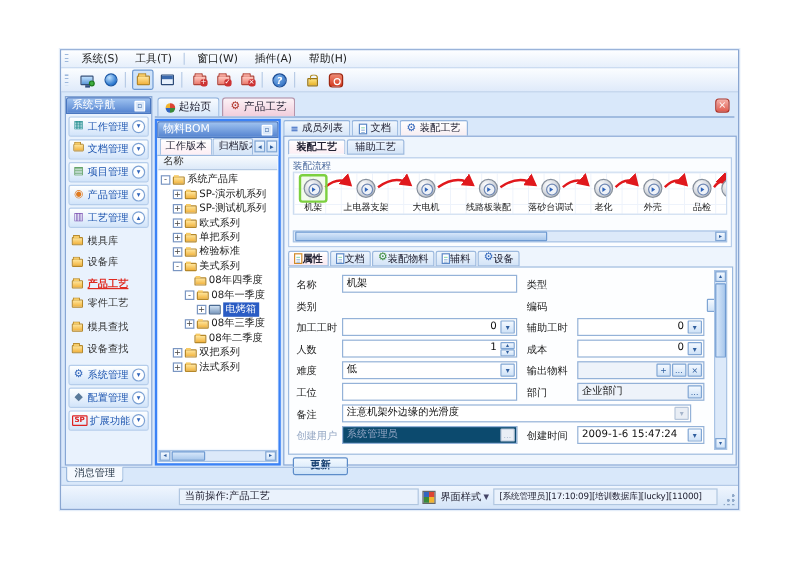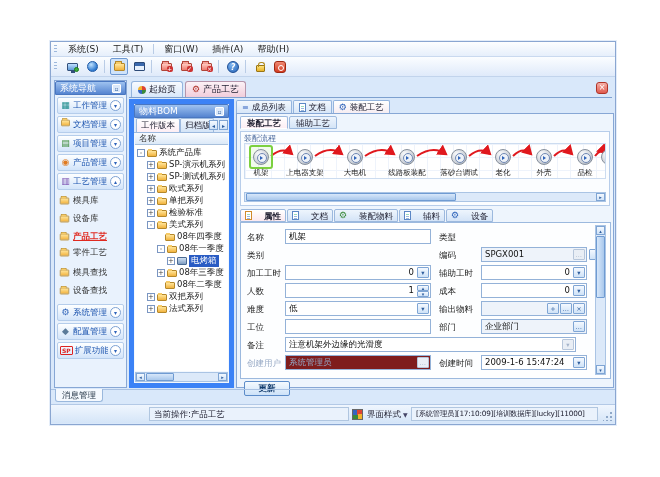--- a/index.html
+++ b/index.html
@@ -49,21 +49,21 @@
   .sidebar{position:absolute;left:3px;top:38px;width:73px;height:308px;background:#e9f2fd;border:1px solid #87a7d5}
   .navgrp{position:absolute;left:2px;width:67px;height:17px;background:linear-gradient(#feffff,#d2e4fa);border:1px solid #b5cdeb;border-radius:2px;display:flex;align-items:center;padding:0 2px;gap:2px}
   .navgrp .lbl{font-size:8.5px;color:#1e56b0;flex:1;white-space:nowrap;overflow:hidden}
   .chev{width:11px;height:11px;border-radius:50%;background:#fff;border:1px solid #7da2d4;color:#2f64ba;font-size:6px;line-height:9px;text-align:center}
   .gicon{width:11px;font-size:9px;line-height:11px;text-align:center}
   .navsub{position:absolute;left:4px;width:66px;height:14px;display:flex;align-items:center;gap:3px;font-size:8.5px;color:#333;white-space:nowrap}
   .navsub .folder{transform:scale(.85)}
   .navsub.sel span{color:#e02a21;text-decoration:underline;font-weight:bold}
   .spmark{font-size:6px;font-weight:bold;color:#d22;border:1px solid #d22;border-radius:1px;padding:0 1px;line-height:7px}
   
-  .bom{position:absolute;left:78px;top:57px;width:105px;height:289px;background:#f3f8fe;border:5px solid #3b82f6}
+  .bom{position:absolute;left:78px;top:57px;width:105px;height:289px;background:#f3f8fe;border:2px solid #3b82f6}
   .bomtabs{position:absolute;left:0;top:14px;right:0;height:15px;background:#dce9f9;border-bottom:1px solid #9cb9de;display:flex;align-items:flex-end;padding:1px 1px 0 2px}
   .btab{height:14px;border:1px solid #9cb9de;border-bottom:none;border-radius:2px 2px 0 0;background:linear-gradient(#eef5fd,#d4e4f7);font-size:8.5px;padding:0 4px;line-height:13px;color:#223;white-space:nowrap;overflow:hidden}
   .btab.active{background:linear-gradient(#ffffff,#fdeef4)}
   .tsbtns{position:absolute;right:1px;bottom:2px;display:flex;gap:1px}
   .tsb{width:9px;height:10px;background:linear-gradient(#f4f9ff,#cfe2f7);border:1px solid #7fa5d4;font-size:6px;line-height:9px;text-align:center;color:#2f5e9e}
   .colhdr{position:absolute;left:1px;top:29px;right:1px;height:12px;background:linear-gradient(#f8fbfe,#dce9f8);border-bottom:1px solid #a8c0dc;font-size:8.5px;color:#333;padding:0 4px;line-height:11px}
   .tree{position:absolute;left:1px;top:41px;right:1px;bottom:12px;background:#fff;overflow:hidden}
   .trow{position:absolute;left:0;right:0;height:12px;display:flex;align-items:center;gap:2px;font-size:8.5px;color:#222;white-space:nowrap}
   .exp{width:8px;height:8px;border:1px solid #7a96c2;background:#fff;color:#444;font-size:7px;line-height:6px;text-align:center;flex:none}
   .tfold{width:10px;height:7px;background:linear-gradient(#ffe59a,#f2b33e);border:1px solid #b5882a;border-radius:1px;position:relative;flex:none}
@@ -93,29 +93,29 @@
   .arr{fill:none;stroke:#e0181d;stroke-width:2}
   .fnode{position:absolute;top:5px;width:16px;height:16px;border-radius:50%;background:radial-gradient(circle at 35% 30%,#fdfdfd,#c9ced6 65%,#9aa1ab);border:1px solid #87909c}
   .fnode::before{content:"";position:absolute;left:3px;top:3px;width:8px;height:8px;border:1px solid #7189b4;border-radius:50%;background:#eef2f8}
   .fnode::after{content:"";position:absolute;left:6px;top:6px;width:0;height:0;border-left:3px solid #2f64ba;border-top:2px solid transparent;border-bottom:2px solid transparent}
   .fsel{position:absolute;top:1px;width:24px;height:24px;border:2px solid #7cd03f;border-radius:3px;background:rgba(170,225,130,.15)}
   .fnl{position:absolute;top:24px;transform:translateX(-50%);font-size:7.5px;color:#222;white-space:nowrap}
   .fscroll{position:absolute;left:3px;bottom:3px;width:362px;height:10px;background:#dce9f9;border:1px solid #aac4e4;display:flex;align-items:center}
   
   .propbox{position:absolute;left:3px;top:95px;width:371px;height:190px}
   .ptabs{position:absolute;left:0;top:0;height:14px;display:flex;gap:1px}
-  .ptab{height:13px;border:1px solid #9cb9de;border-radius:2px 2px 0 0;background:linear-gradient(#eef5fd,#d4e4f7);font-size:8.5px;line-height:12px;padding:0 4px;display:flex;align-items:center;gap:12px;color:#223}
+  .ptab{height:13px;border:1px solid #9cb9de;border-radius:2px 2px 0 0;background:linear-gradient(#eef5fd,#d4e4f7);font-size:8.5px;line-height:12px;padding:0 4px;display:flex;align-items:center;gap:0;color:#223}
   .ptab.active{background:linear-gradient(#ffffff,#fbe9f0);font-weight:bold}
   .pform{position:absolute;left:0;top:13px;right:0;height:157px;background:#fdfeff;border:1px solid #9cb9de}
   .frow{position:absolute;left:0;right:0;height:15px}
   .flab{position:absolute;top:3px;font-size:8.5px;color:#222;white-space:nowrap}
   .flab.dim{color:#97a9c5}
   .fld{position:absolute;height:15px;background:#fff;border:1px solid #94b2d8;font-size:8.5px;line-height:13px;padding:0 3px;color:#111;overflow:hidden;white-space:nowrap}
   .fld.ro{background:#eef3fa}
-  .fld.dis{background:#7f1d1d;color:#93a6c4}
+  .fld.dis{background:#0c4a6e;color:#93a6c4}
   .fld.num{text-align:right;padding-right:16px}
   .fb{position:absolute;right:1px;top:1px;width:12px;height:11px;background:linear-gradient(#f4f9ff,#cfe2f7);border:1px solid #7fa5d4;border-radius:1px;font-size:6.5px;color:#2f5e9e;text-align:center;line-height:10px}
   .fb.d2{right:14px}.fb.d3{right:27px}
   .fb.dis2{background:#e9eef5;border-color:#b7c6da;color:#a5b4ca}
   .fb.half{height:6px;line-height:5px;font-size:5px}
   .fb.hb{top:7px}
   .g-dd::before{content:"▾"}.g-el::before{content:"…"}.g-up::before{content:"▴"}
   .g-pl::before{content:"+"}.g-x::before{content:"×"}.g-l::before{content:"◂"}.g-r::before{content:"▸"}
   .vscroll{position:absolute;right:4px;top:2px;width:11px;bottom:3px;background:#dce9f9;border:1px solid #aac4e4}
   .vsa{position:absolute;left:0;right:0;height:9px;background:linear-gradient(#f4f9ff,#cfe2f7);border:1px solid #7fa5d4;font-size:5px;line-height:8px;text-align:center;color:#2f5e9e}
@@ -462,21 +462,20 @@
         </div>
         <div class="pform">
           <div class="frow" style="top:6px">
             <span class="flab" style="left:6px">名称</span>
             <span class="fld" style="left:44px;width:146px"><span>机架</span></span>
             <span class="flab" style="left:198px">类型</span>
           </div>
           <div class="frow" style="top:24px">
             <span class="flab" style="left:6px">类别</span>
             <span class="flab" style="left:198px">编码</span>
-            <span class="fld ro" style="left:240px;width:106px"><span>SPGX001</span><i class="fb dis2 g-el"></i></span>
             <span class="fb" style="left:348px;right:auto;top:2px"></span>
           </div>
           <div class="frow" style="top:42px">
             <span class="flab" style="left:6px">加工工时</span>
             <span class="fld num" style="left:44px;width:146px"><span>0</span><i class="fb g-dd"></i></span>
             <span class="flab" style="left:198px">辅助工时</span>
             <span class="fld num" style="left:240px;width:106px"><span>0</span><i class="fb g-dd"></i></span>
           </div>
           <div class="frow" style="top:60px">
             <span class="flab" style="left:6px">人数</span>

